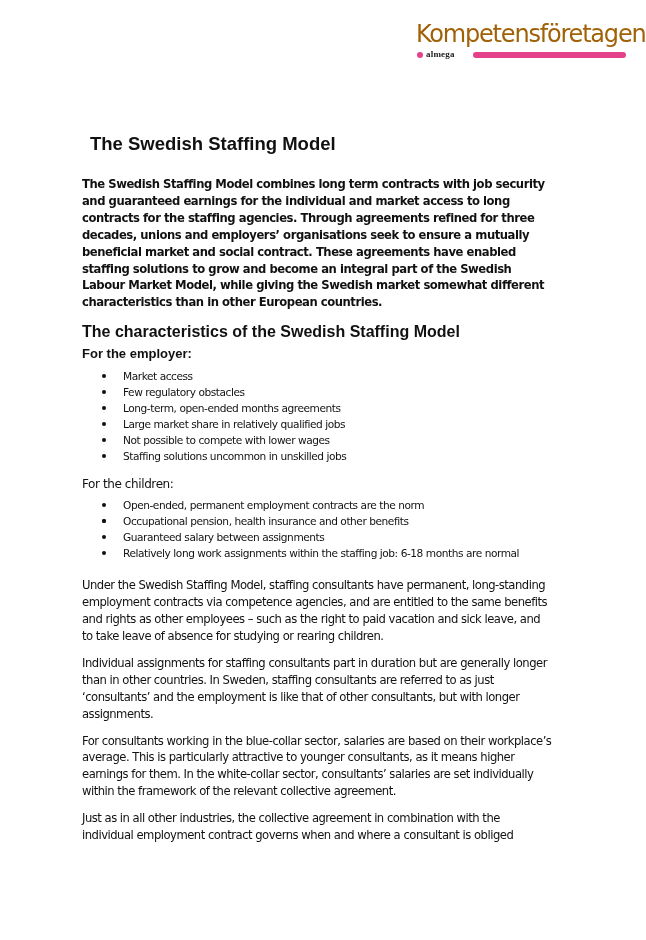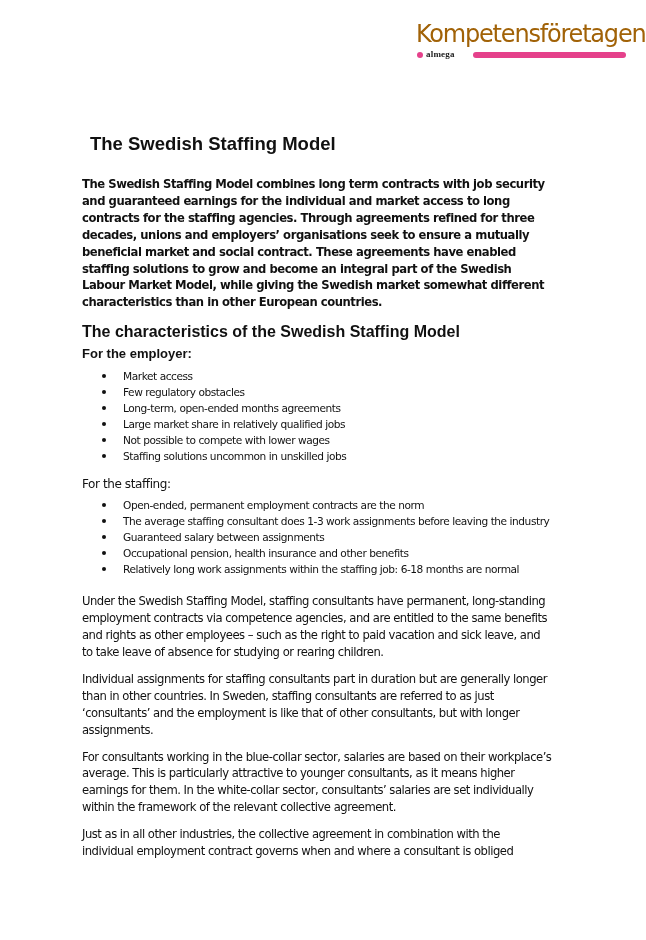--- a/index.html
+++ b/index.html
@@ -44,26 +44,26 @@
   <h3>For the employer:</h3>
   <ul>
     <li><span class="bullet"></span><span>Market access</span></li>
     <li><span class="bullet"></span><span>Few regulatory obstacles</span></li>
     <li><span class="bullet"></span><span>Long-term, open-ended months agreements</span></li>
     <li><span class="bullet"></span><span>Large market share in relatively qualified jobs</span></li>
     <li><span class="bullet"></span><span>Not possible to compete with lower wages</span></li>
     <li><span class="bullet"></span><span>Staffing solutions uncommon in unskilled jobs</span></li>
   </ul>
 
-  <h4>For the staffing:</h4>
+  <h4>For the children:</h4>
   <ul>
     <li><span class="bullet"></span><span>Open-ended, permanent employment contracts are the norm</span></li>
-    <li><span class="bullet"></span><span>The average staffing consultant does 1-3 work assignments before leaving the industry</span></li>
+    <li><span class="bullet"></span></li>
+    <li><span class="bullet"></span><span>Occupational pension, health insurance and other benefits</span></li>
     <li><span class="bullet"></span><span>Guaranteed salary between assignments</span></li>
-    <li><span class="bullet"></span><span>Occupational pension, health insurance and other benefits</span></li>
     <li><span class="bullet"></span><span>Relatively long work assignments within the staffing job: 6-18 months are normal</span></li>
   </ul>
 
   <p class="para first">Under the Swedish Staffing Model, staffing consultants have permanent, long-standing employment contracts via competence agencies, and are entitled to the same benefits and rights as other employees – such as the right to paid vacation and sick leave, and to take leave of absence for studying or rearing children.</p>
   <p class="para">Individual assignments for staffing consultants part in duration but are generally longer than in other countries. In Sweden, staffing consultants are referred to as just ‘consultants’ and the employment is like that of other consultants, but with longer assignments.</p>
   <p class="para">For consultants working in the blue-collar sector, salaries are based on their workplace’s average. This is particularly attractive to younger consultants, as it means higher earnings for them. In the white-collar sector, consultants’ salaries are set individually within the framework of the relevant collective agreement.</p>
   <p class="para">Just as in all other industries, the collective agreement in combination with the individual employment contract governs when and where a consultant is obliged</p>
 </div>
 
 </body></html>

